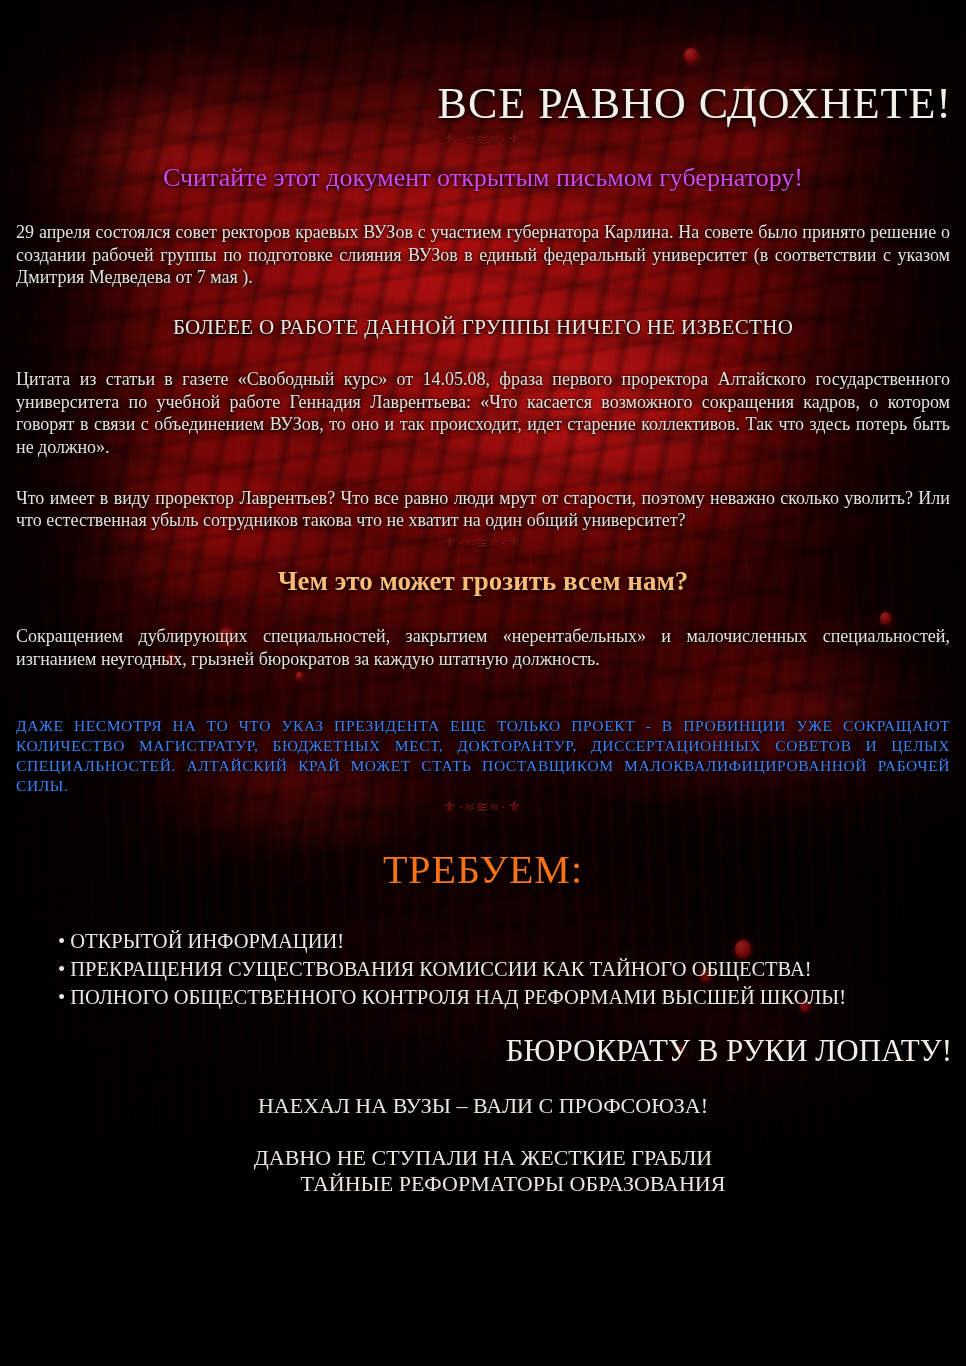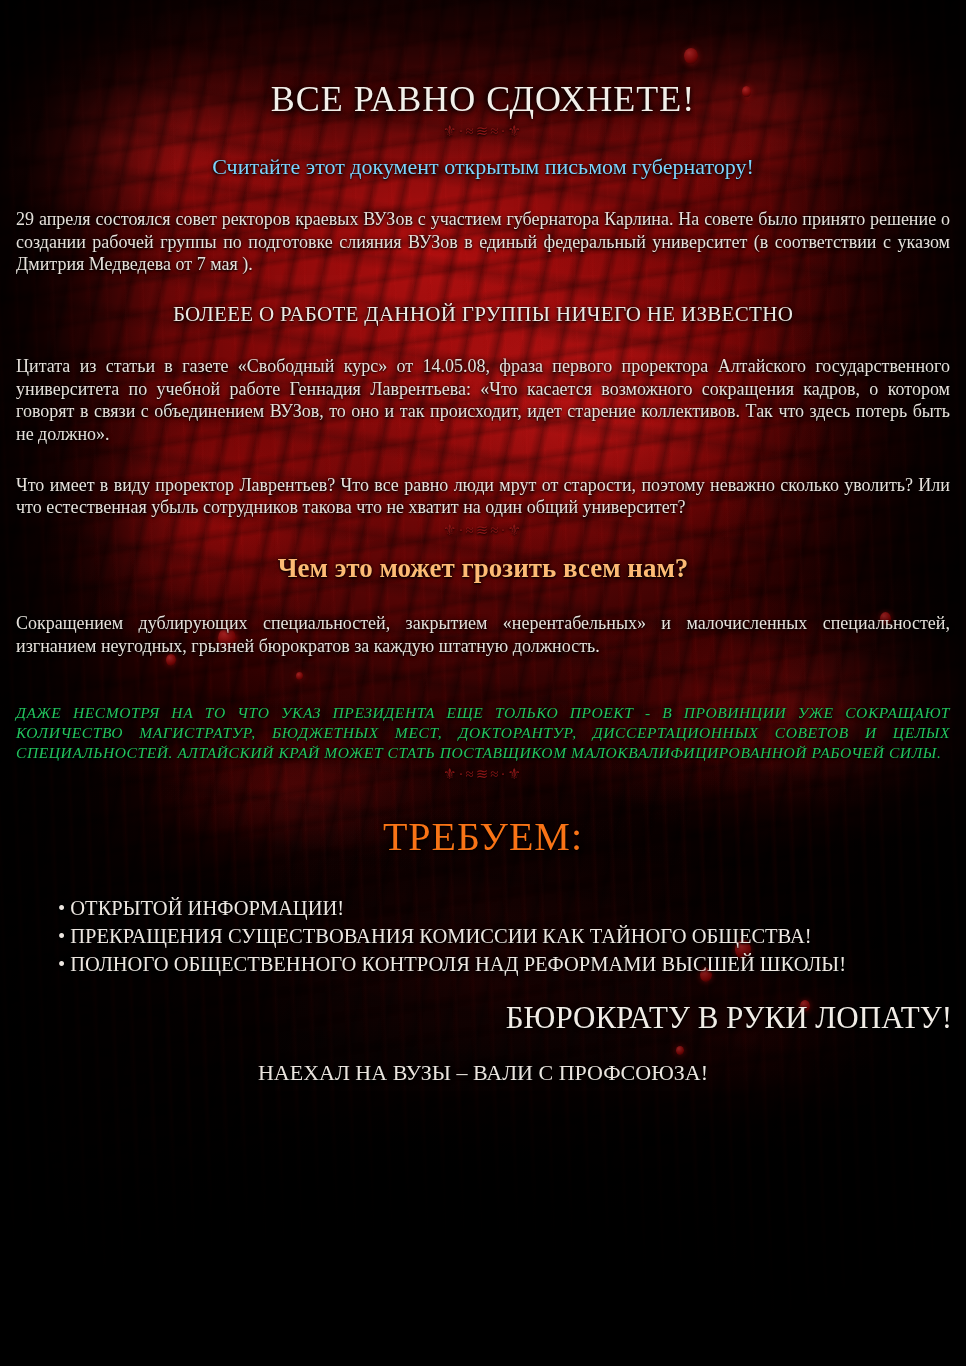--- a/index.html
+++ b/index.html
@@ -84,43 +84,43 @@
   
   .content {
     position: relative;
     z-index: 5;
     padding: 0 14px;
     color: #e9e4df;
     text-shadow: 0 1px 2px rgba(0,0,0,0.95), 0 0 5px rgba(0,0,0,0.8);
   }
 
   .headline {
-    text-align: center;
-    font-size: 36px;
+    text-align: right;
+    font-size: 44px;
     letter-spacing: 1px;
     color: #f2efe9;
     margin: 78px 0 0 0;
     font-weight: normal;
     text-shadow: 0 2px 4px #000, 0 0 12px rgba(0,0,0,0.9);
   }
 
   .ornament {
     text-align: center;
     color: #8d1616;
     font-size: 15px;
     letter-spacing: 2px;
     margin: 2px 0 6px 0;
     text-shadow: 0 1px 2px #000;
   }
 
   .subhead {
     text-align: center;
-    font-size: 22px;
+    font-size: 26px;
     margin: 14px 0 0 0;
-    color: #7dd3fc;
+    color: #d946ef;
   }
 
   p.body {
     font-size: 18px;
     line-height: 1.26;
     text-align: justify;
     margin: 28px 2px 0 2px;
     color: #e6e0da;
   }
 
@@ -143,22 +143,21 @@
     margin: 14px 0 0 0;
     color: #fdba74;
   }
 
   .small-caps-block {
     font-size: 15.5px;
     line-height: 1.28;
     text-align: justify;
     margin: 46px 2px 0 2px;
     letter-spacing: 0.6px;
-    color: #22c55e;
-    font-style: italic;
+    color: #3b82f6;
   }
 
   .demand-title {
     text-align: center;
     font-size: 40px;
     margin: 30px 0 0 0;
     color: #f97316;
     letter-spacing: 1px;
   }
 
@@ -254,15 +253,19 @@
     <ul class="demands">
       <li>ОТКРЫТОЙ ИНФОРМАЦИИ!</li>
       <li>ПРЕКРАЩЕНИЯ СУЩЕСТВОВАНИЯ КОМИССИИ КАК ТАЙНОГО ОБЩЕСТВА!</li>
       <li>ПОЛНОГО ОБЩЕСТВЕННОГО КОНТРОЛЯ НАД РЕФОРМАМИ ВЫСШЕЙ ШКОЛЫ!</li>
     </ul>
 
     <div class="slogan-big">БЮРОКРАТУ В РУКИ ЛОПАТУ!</div>
 
     <div class="slogan-mid">НАЕХАЛ НА ВУЗЫ – ВАЛИ С ПРОФСОЮЗА!</div>
 
+    <div class="slogan-foot">
+      <span class="l1">ДАВНО НЕ СТУПАЛИ НА ЖЕСТКИЕ ГРАБЛИ</span>
+      <span class="l2">ТАЙНЫЕ РЕФОРМАТОРЫ ОБРАЗОВАНИЯ</span>
+    </div>
 
   </div>
 </div>
 
 </body></html>

